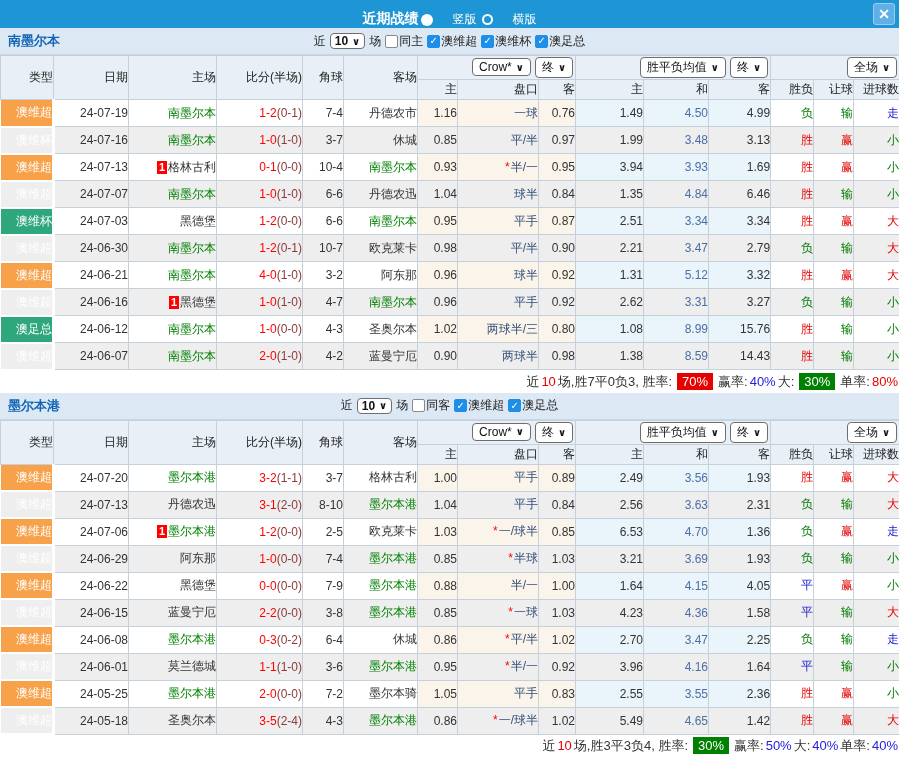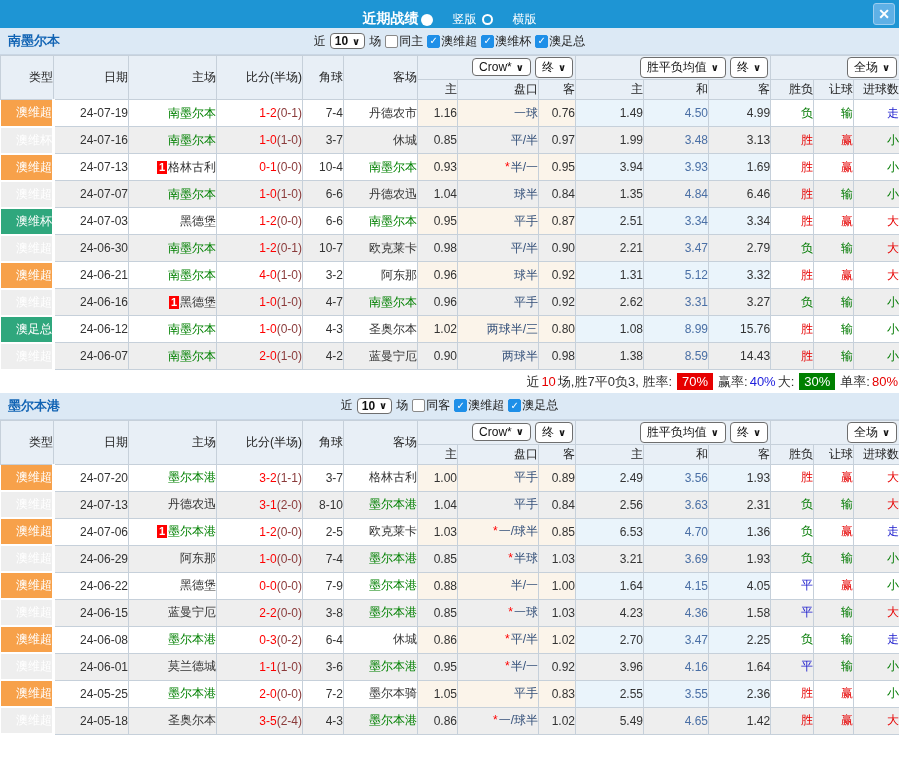--- a/index.html
+++ b/index.html
@@ -596,13 +596,14 @@
             <td class="avg">5.49</td>
             <td class="avg mid">4.65</td>
             <td class="avg">1.42</td>
             <td class="resv" style="color: rgb(230, 0, 0);">胜</td>
             <td class="resv" style="color: rgb(230, 0, 0);">赢</td>
             <td class="resv" style="color: rgb(230, 0, 0);">大</td>
           </tr>
         </tbody>
       </table>
     </div>
+  <div class="summary" id="summary-1"><span class="sv">近</span><span class="sv redv">10</span><span class="sv">场,胜3平3负4, 胜率:</span><span class="sv boxg">30%</span><span class="sv">赢率:</span><span class="sv blu">50%</span><span class="sv">大:</span><span class="sv blu">40%</span><span class="sv">单率:</span><span class="sv blu">40%</span></div>
 </section>
 
 </body></html>

